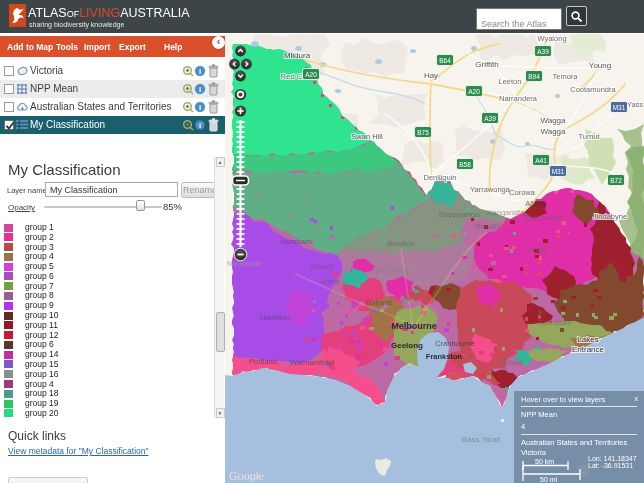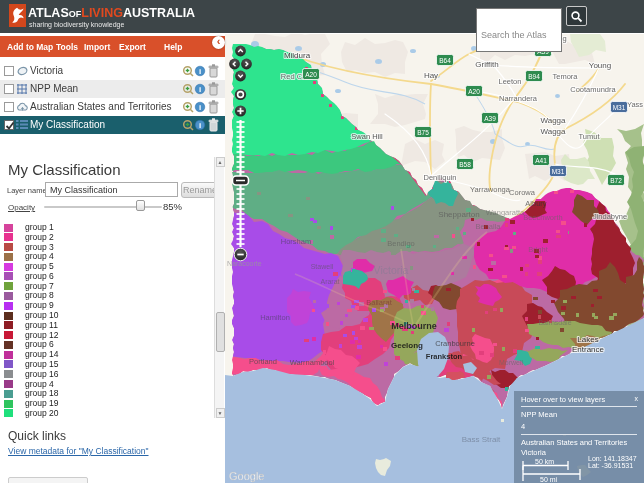--- a/index.html
+++ b/index.html
@@ -1,24 +1,24 @@
 <!DOCTYPE html>
 <html><head>
 <meta charset="utf-8">
 <style>
 * { margin:0; padding:0; box-sizing:border-box; }
 html,body { width:644px; height:483px; overflow:hidden; font-family:"Liberation Sans",sans-serif; background:#fff; }
 #header { position:absolute; left:0; top:0; width:644px; height:33px; background:#3d4548; z-index:30; }
 #logo-sq { position:absolute; left:9px; top:4px; width:17px; height:23px; background:#d3471c; }
-#logo-txt { position:absolute; left:28px; top:6px; color:#fff; font-size:12.5px; font-weight:bold; white-space:nowrap; }
+#logo-txt { position:absolute; left:28px; top:6px; color:#fff; font-size:12.5px; font-weight:normal; white-space:nowrap; }
 #logo-txt .of { font-size:9px; }
 #logo-txt .living { color:#e0491f; }
 #tagline { position:absolute; left:29px; top:21px; color:#e8e8e8; font-size:7px; }
 #navlinks { position:absolute; left:318px; top:14px; color:#eee; font-size:7.5px; }
-#searchbox { position:absolute; left:476px; top:8px; width:86px; height:17px; background:#fff; border:1px solid #777; font-size:9px; color:#888; padding:21px 4px; }
+#searchbox { position:absolute; left:476px; top:8px; width:86px; height:17px; background:#fff; border:1px solid #777; font-size:9px; color:#888; padding:10px 4px; }
 #searchbtn { position:absolute; left:566px; top:6px; width:21px; height:20px; background:#2f373a; border:1px solid #c8c8c8; border-radius:2px; }
 #searchbtn svg { position:absolute; left:3px; top:3px; }
 #sidebar { position:absolute; left:0; top:33px; width:225px; height:450px; background:#fff; z-index:20; }
 #menubar { position:absolute; left:0; top:3px; width:225px; height:21px; background:#d9502a; color:#fff; font-size:8.5px; font-weight:bold; }
 #menubar span { position:absolute; top:6px; }
 #collapse { position:absolute; left:212px; top:0px; width:13px; height:13px; background:#fff; border-radius:50%; color:#c94b22; font-size:11px; font-weight:bold; text-align:center; line-height:11px; box-shadow:0 0 2px rgba(0,0,0,0.4); }
 .lrow { position:absolute; left:0; width:225px; height:18px; font-size:10px; color:#3c3c3c; }
 .lrow .cb { position:absolute; left:4px; top:4px; width:10px; height:10px; background:#fff; border:1px solid #9a9a9a; }
 .lrow .name { position:absolute; left:30px; top:3px; white-space:nowrap; }
 .licons { position:absolute; right:6px; top:2px; }

